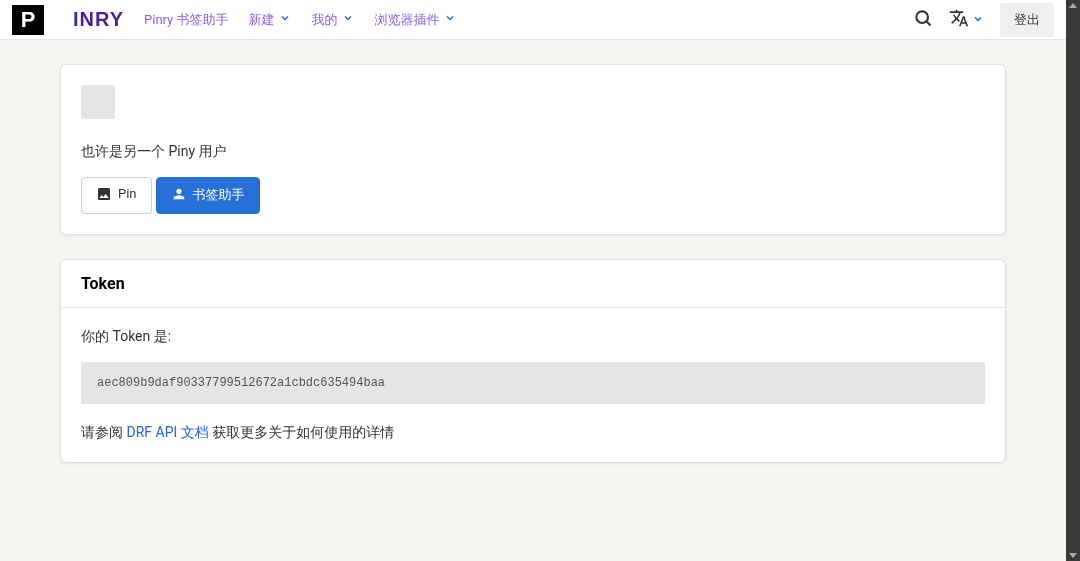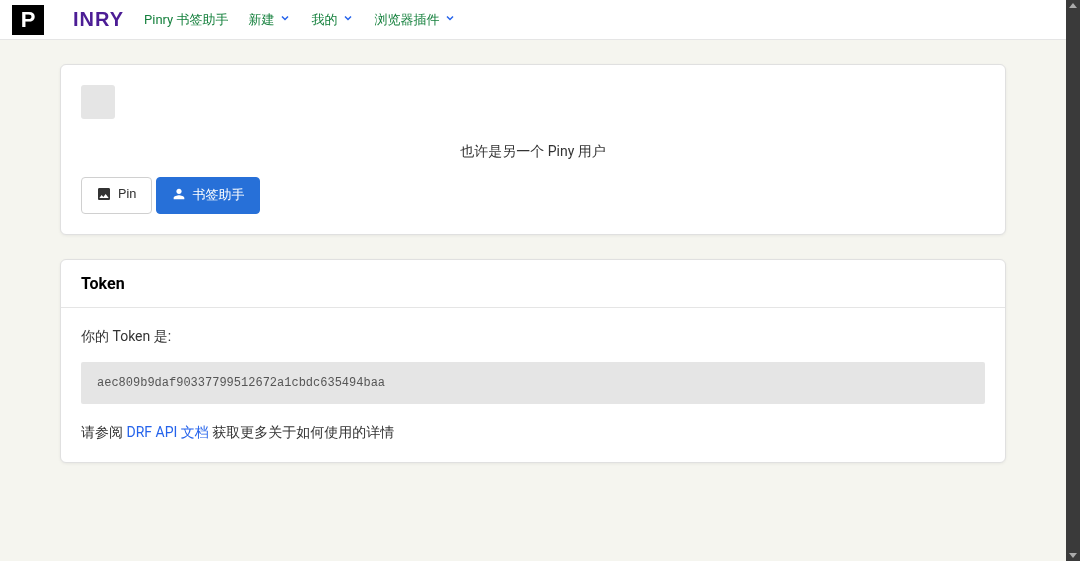--- a/index.html
+++ b/index.html
@@ -64,21 +64,21 @@
       font-size: 20px;
       color: #4c1d95;
       font-family: Arial Black, Arial, sans-serif;
       margin-left: 28px;
     }
     .nav-items {
       display: flex;
       align-items: center;
       gap: 20px;
       font-size: 13px;
-      color: #15803d;
+      color: #8b5cf6;
     }
     .nav-item {
       display: flex;
       align-items: center;
       gap: 5px;
       cursor: pointer;
     }
     .chevron {
       color: #2563eb;
     }
@@ -120,21 +120,20 @@
       width: 34px;
       height: 34px;
       background: #e5e5e5;
       border-radius: 3px;
       margin-bottom: 24px;
     }
     .user-desc {
       font-size: 14px;
       color: #333;
       margin-bottom: 16px;
-      text-align: center;
     }
     .tabs {
       display: flex;
     }
     .tab {
       display: flex;
       gap: 6px;
       padding: 8px 14px;
       border: 1px solid #d0d0d0;
       border-radius: 4px;
@@ -212,20 +211,43 @@
       </span>
     </div>
     <div class="nav-item">
       <span>浏览器插件</span>
       <span class="chevron">
         <svg width="12" height="12" viewBox="0 0 24 24" fill="none" stroke="currentColor" stroke-width="3">
             <polyline points="6 9 12 15 18 9"></polyline>
           </svg>
       </span>
     </div>
+  </div>
+  <div class="nav-right">
+    <div class="icon-btn">
+      <span>
+        <svg width="20" height="20" viewBox="0 0 24 24" fill="none" stroke="#333" stroke-width="2.5">
+            <circle cx="11" cy="11" r="7"></circle>
+            <line x1="21" y1="21" x2="16.5" y2="16.5"></line>
+          </svg>
+      </span>
+    </div>
+    <div class="icon-btn">
+      <span>
+        <svg width="20" height="20" viewBox="0 0 24 24" fill="#333">
+            <path d="M12.87 15.07l-2.54-2.51.03-.03A17.52 17.52 0 0 0 14.07 6H17V4h-7V2H8v2H1v2h11.17C11.5 7.92 10.44 9.75 9 11.35 8.07 10.32 7.3 9.19 6.69 8h-2c.73 1.63 1.73 3.17 2.98 4.56l-5.09 5.02L4 19l5-5 3.11 3.11.76-2.04zM18.5 10h-2L12 22h2l1.12-3h4.75L21 22h2l-4.5-12zm-2.62 7l1.62-4.33L19.12 17h-3.24z"></path>
+          </svg>
+      </span>
+      <span class="chevron" style="margin-left:3px;">
+        <svg width="12" height="12" viewBox="0 0 24 24" fill="none" stroke="currentColor" stroke-width="3">
+            <polyline points="6 9 12 15 18 9"></polyline>
+          </svg>
+      </span>
+    </div>
+    <div class="logout-btn">登出</div>
   </div>
 </div>
 
 <div class="page">
 
   <div class="card profile-card">
     <div class="avatar"></div>
     <div class="user-desc">也许是另一个 Piny 用户</div>
     <div class="tabs">
       <div class="tab">

